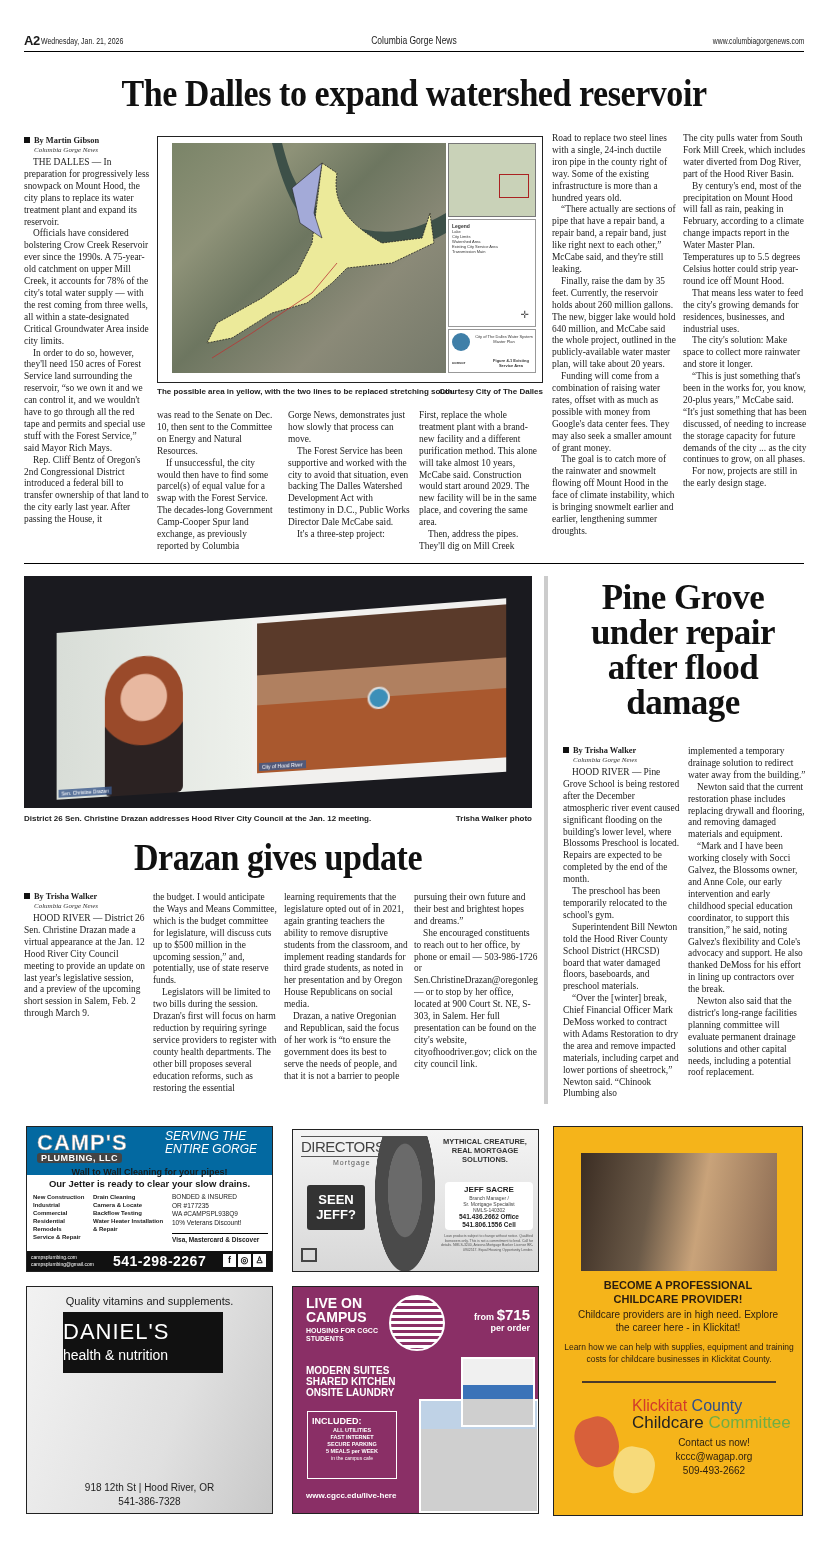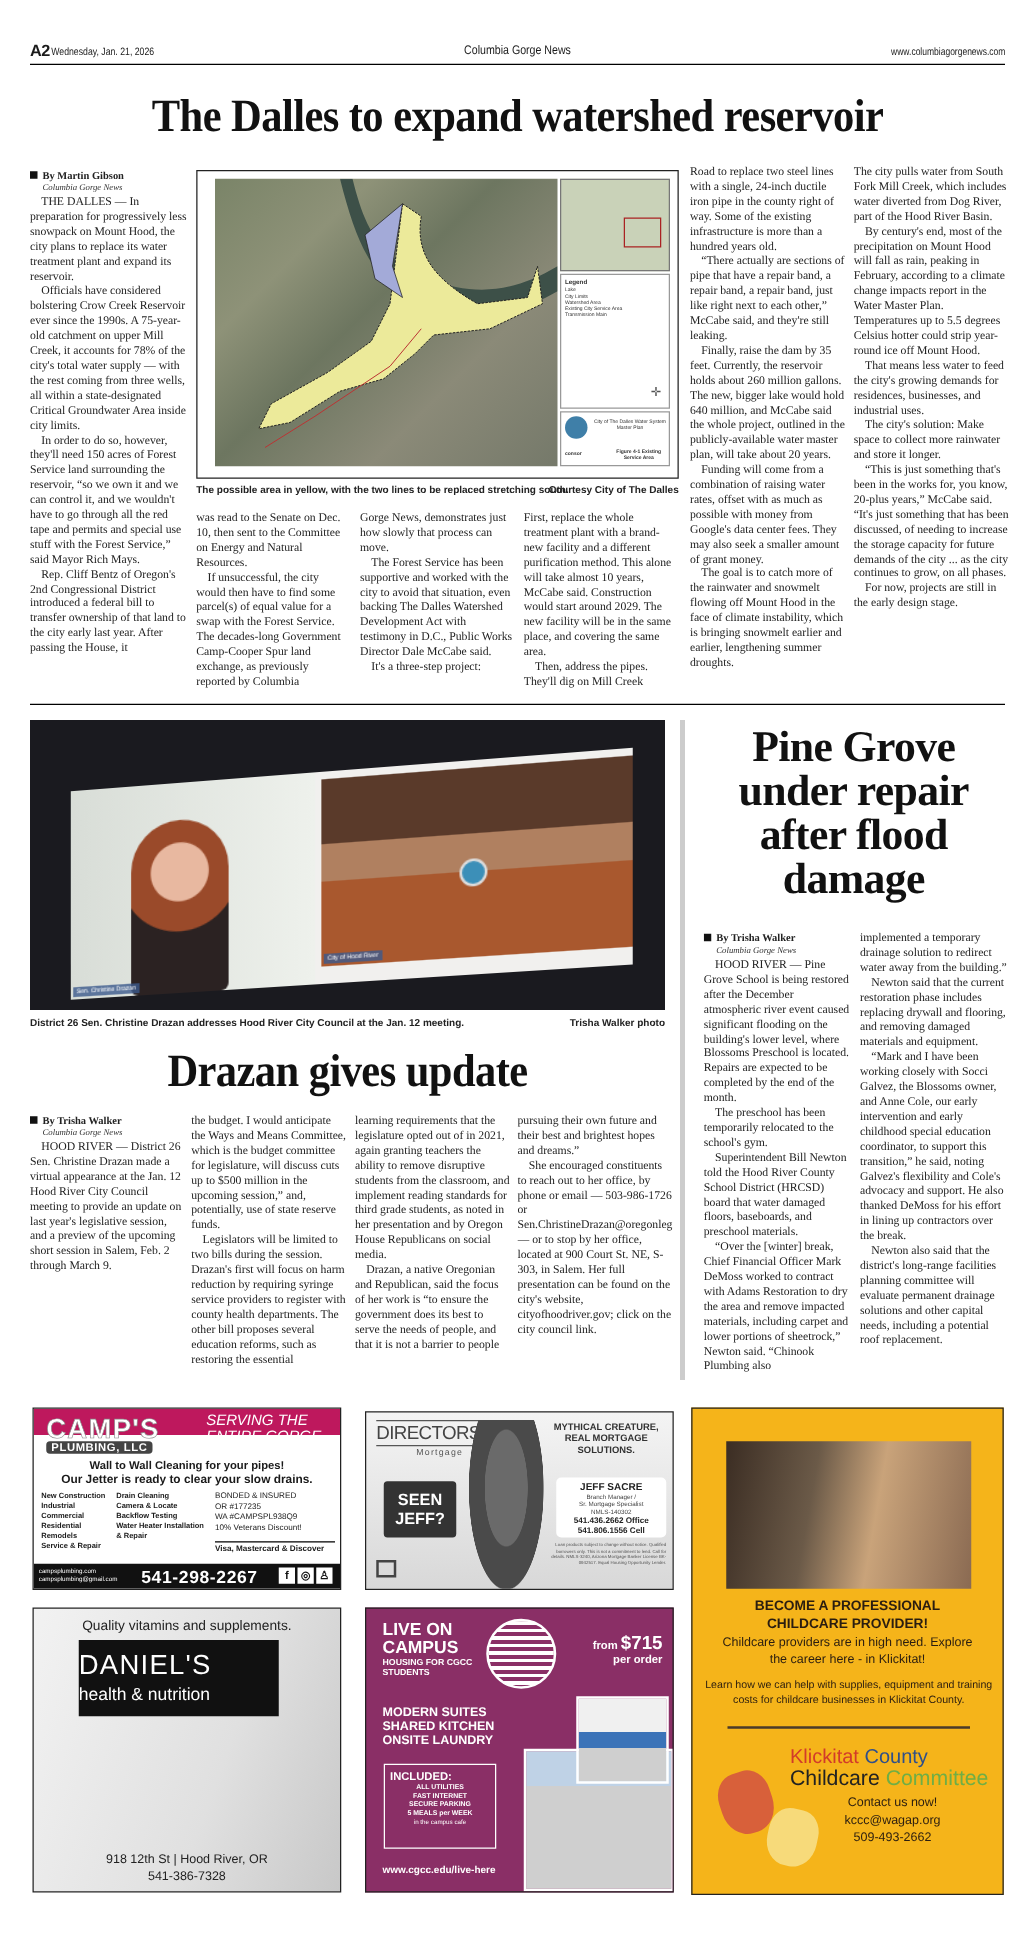--- a/index.html
+++ b/index.html
@@ -43,21 +43,21 @@
   .photo { top: 576px; left: 24px; width: 508px; height: 232px; background: #1a1a1f; overflow: hidden; }
   .photo .screen { position: absolute; left: 28px; top: 40px; width: 450px; height: 170px; transform: perspective(600px) rotateY(-3deg) skewY(-4deg); background: #f1f0ee; }
   .photo .left-tile { position: absolute; left: 0; top: 0; width: 200px; height: 170px; background: linear-gradient(90deg,#d8ddd7,#eef1ec); }
   .photo .person { position: absolute; left: 50px; top: 30px; width: 80px; height: 140px; border-radius: 40px 40px 6px 6px; background: radial-gradient(circle at 50% 30%, #e8b8a0 0 22%, #9a4a2a 23% 45%, #2b2222 46%); }
   .photo .right-tile { position: absolute; left: 205px; top: 6px; width: 245px; height: 150px; background: linear-gradient(180deg,#5a3a2a 0 35%,#b08060 35% 55%,#a9582e 55% 100%); }
   .photo .tag { position: absolute; font-family: "Liberation Sans", sans-serif; font-size: 5px; color: #fff; background: rgba(60,90,140,.8); padding: 1px 3px; }
 
   
   .ad { border: 1px solid #222; overflow: hidden; font-family: "Liberation Sans", sans-serif; }
   .camps { top: 1126px; left: 26px; width: 247px; height: 146px; background: #fff; }
-  .camps .top { position: absolute; left: 0; top: 0; width: 100%; height: 21px; background: #be185d; }
+  .camps .top { position: absolute; left: 0; top: 0; width: 100%; height: 48px; background: #0369a1; }
   .camps .logo { position: absolute; left: 10px; top: 3px; color: #fff; font-weight: bold; font-size: 22px; letter-spacing: 1px; -webkit-text-stroke: 0.5px #888; }
   .camps .logo2 { position: absolute; left: 10px; top: 26px; color: #fff; font-weight: bold; font-size: 9px; letter-spacing: 0.5px; background: #444; padding: 0 4px; border-radius: 3px; }
   .camps .serving { position: absolute; left: 138px; top: 3px; color: #fff; font-style: italic; font-size: 12px; line-height: 13px; }
   .camps .l1, .camps .l2 { position: absolute; left: 0; width: 100%; text-align: center; font-weight: bold; font-size: 9px; }
   .camps .l1 { top: 40px; } .camps .l2 { top: 51px; font-size: 9.5px; }
   .camps ul { position: absolute; list-style: none; font-size: 6px; line-height: 8px; font-weight: bold; }
   .camps .bonded { position: absolute; left: 145px; top: 66px; font-size: 6.5px; line-height: 8.5px; }
   .camps .cards { position: absolute; left: 145px; top: 106px; width: 96px; border-top: 1px solid #000; font-size: 6.5px; font-weight: bold; padding-top: 2px; }
   .camps .bottom { position: absolute; left: 0; bottom: 0; width: 100%; height: 20px; background: #111; color: #fff; }
   .camps .emails { position: absolute; left: 4px; top: 3px; font-size: 5px; line-height: 6.5px; }

